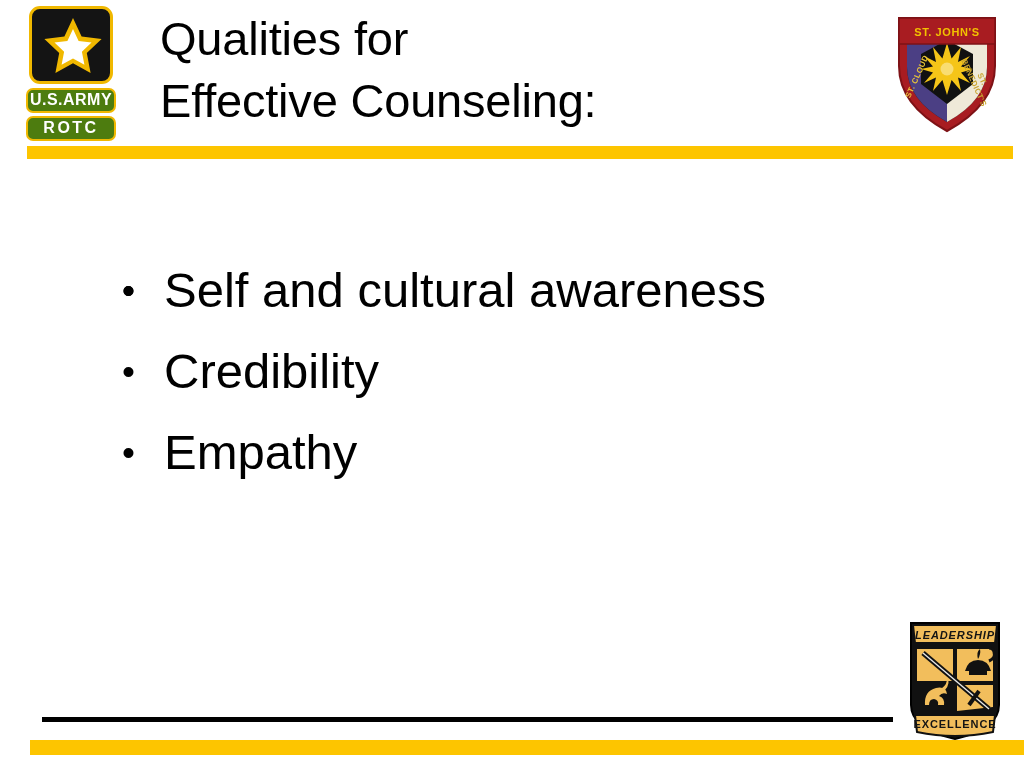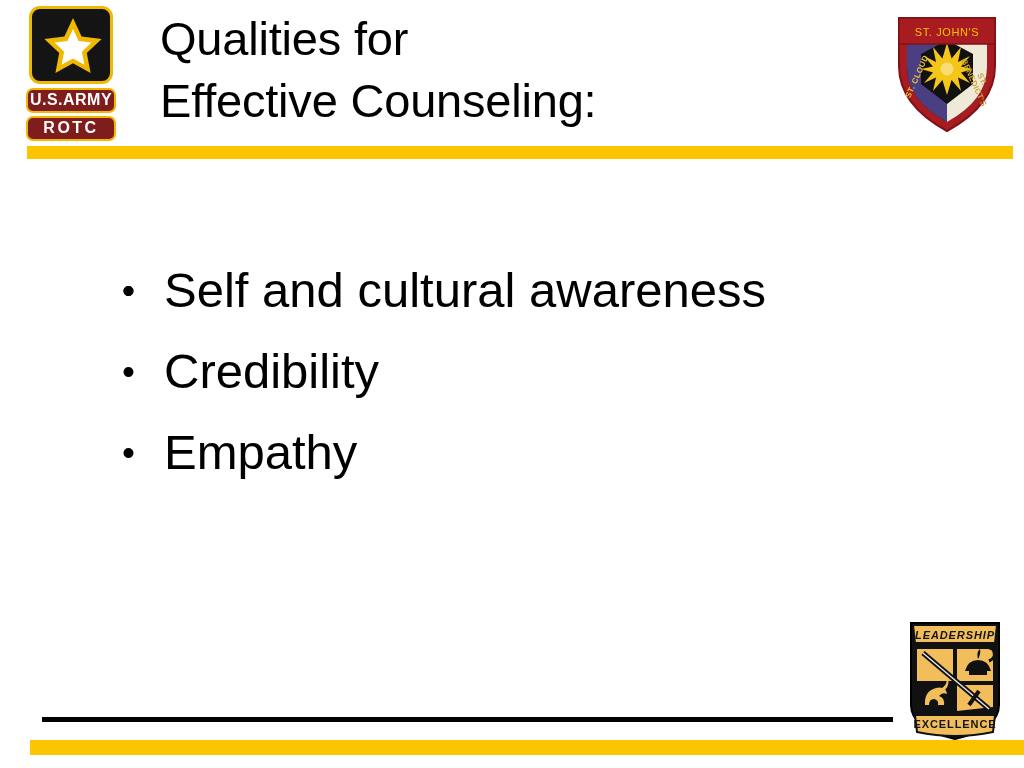--- a/index.html
+++ b/index.html
@@ -114,21 +114,21 @@
   .army-star-svg {
     position: absolute;
     left: 10px;
     top: 7px;
   }
   .army-word-box {
     position: absolute;
     left: 0;
     width: 90px;
     height: 25px;
-    background: #7f1d1d;
+    background: #4d7c0f;
     border: 2.5px solid #F0B800;
     border-radius: 7px;
     box-sizing: border-box;
     color: #ffffff;
     font-family: "Liberation Sans Narrow", "Liberation Sans", sans-serif;
     font-stretch: condensed;
     font-weight: bold;
     font-size: 16px;
     letter-spacing: 0.5px;
     text-align: center;
@@ -147,21 +147,21 @@
   }
   .sjsb-label-top {
     position: absolute;
     left: 0;
     top: 16px;
     width: 108px;
     text-align: center;
     color: #F2C200;
     font-family: "Liberation Sans Narrow", "Liberation Sans", sans-serif;
     font-stretch: condensed;
-    font-weight: normal;
+    font-weight: bold;
     font-size: 11px;
     letter-spacing: 0.6px;
     z-index: 5;
     pointer-events: none;
   }
   .sjsb-label-left {
     position: absolute;
     left: -4px;
     top: 62px;
     width: 56px;

